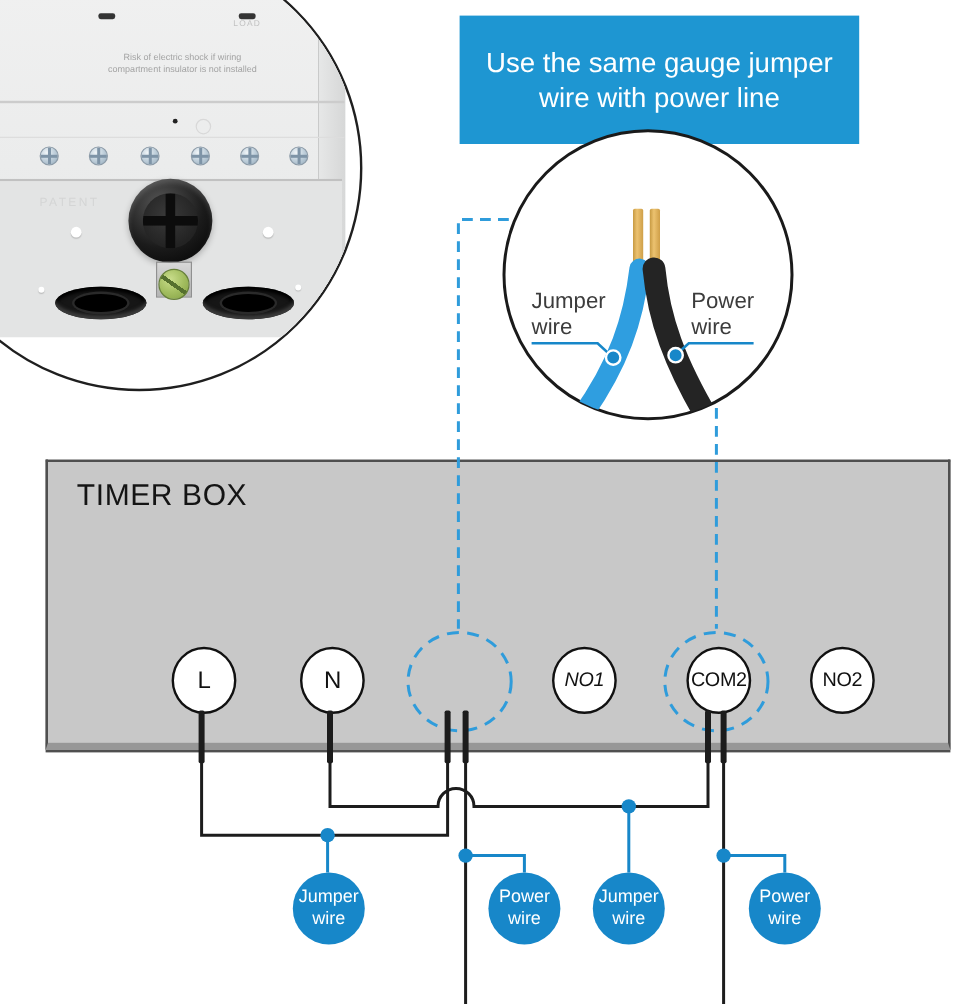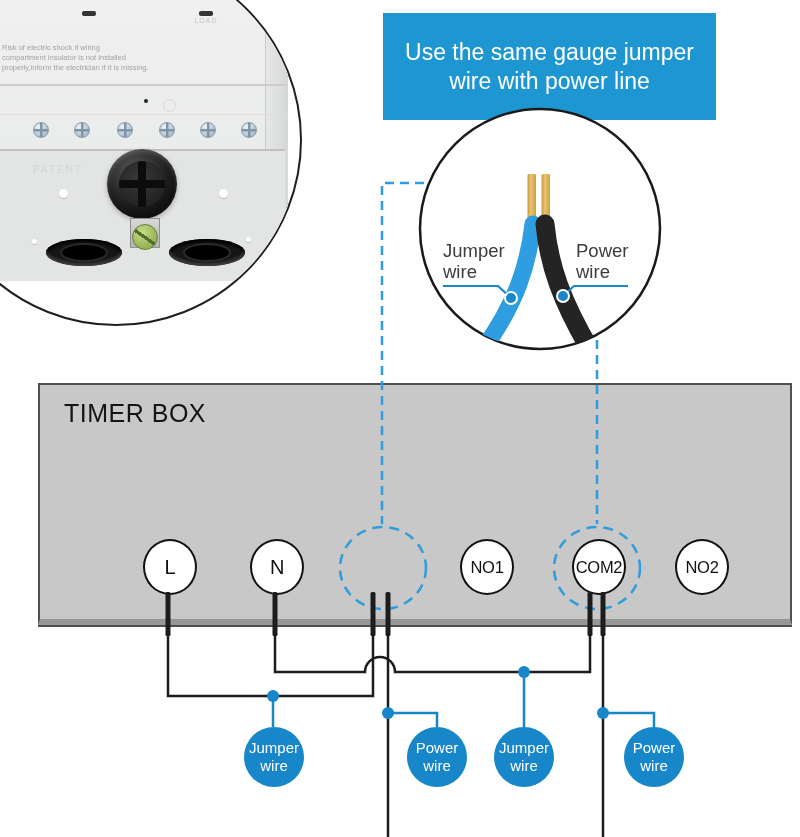--- a/index.html
+++ b/index.html
@@ -19,21 +19,21 @@
     background:linear-gradient(180deg,#f1f1f1 0%,#ebecec 55%,#e6e7e7 100%);
   }
   .device-bevel{
     left:333px;top:6px;width:22px;height:317px;border-radius:0 16px 16px 0;
     background:linear-gradient(90deg,#e6e7e7,#d6d7d7);border-left:1px solid #c9caca;
   }
   .slot{width:14px;height:5px;background:#343434;border-radius:2px;}
   .load-label{left:252px;top:61px;width:44px;text-align:center;font-size:7px;color:#c2c2c2;letter-spacing:1px;}
   .warn-title{left:70px;top:70px;width:300px;text-align:center;font-size:12px;color:#999;letter-spacing:1px;}
   .warn-tri{font-size:12px;color:#8f8f8f;margin-right:3px;}
-  .warn-lines{left:70px;top:87px;width:300px;font-size:7.5px;line-height:10px;color:#a3a3a3;}
+  .warn-lines{left:70px;top:87px;width:300px;text-align:center;font-size:7.5px;line-height:10px;color:#a3a3a3;}
   .divider1{left:10px;top:128px;width:345px;height:1.5px;background:#cccccc;}
   .divider2{left:10px;top:158px;width:345px;height:1px;background:#dddddd;}
   .pinhole{left:212px;top:143px;width:4px;height:4px;border-radius:50%;background:#222;}
   .faint-ring{left:231px;top:143px;width:11px;height:11px;border-radius:50%;border:1px solid #d8d8d8;}
   .screw{
     width:16px;height:16px;border-radius:50%;border:1px solid #8c9ba8;box-sizing:border-box;top:166px;
     background:
       linear-gradient(#7e94a7,#7e94a7) center/100% 2.5px no-repeat,
       linear-gradient(#7e94a7,#7e94a7) center/2.5px 100% no-repeat,
       radial-gradient(circle at 35% 30%,#f0f5f8 0%,#c3d2dd 45%,#93aabb 100%);
@@ -105,21 +105,20 @@
 
 <div class="abs device-circle">
   <div class="abs device-body"></div>
   <div class="abs device-bevel"></div>
   <div class="abs slot" style="left:150px;top:55px;"></div>
   <div class="abs slot" style="left:267px;top:55px;"></div>
   <div class="abs load-label">LOAD</div>
   <div class="abs warn-lines">
     <div>Risk of electric shock if wiring</div>
     <div>compartment insulator is not installed</div>
-    <div>properly,inform the electrician if it is missing.</div>
   </div>
   <div class="abs divider1"></div>
   <div class="abs divider2"></div>
   <div class="abs pinhole"></div>
   <div class="abs faint-ring"></div>
   <div class="abs screw" style="left:101px;"></div>
   <div class="abs screw" style="left:142px;"></div>
   <div class="abs screw" style="left:185px;"></div>
   <div class="abs screw" style="left:227px;"></div>
   <div class="abs screw" style="left:268px;"></div>
@@ -145,21 +144,21 @@
 
 <div class="abs banner">
   <div>Use the same gauge jumper</div>
   <div>wire with power line</div>
 </div>
 
 <div class="abs timer-box">
   <div class="abs timer-title">TIMER BOX</div>
   <div class="abs terminal big" style="left:103px;">L</div>
   <div class="abs terminal big" style="left:210px;">N</div>
-  <div class="abs terminal" style="left:420px;">NO1</div>
+  <div class="abs terminal" style="left:420px;font-style:italic;">NO1</div>
   <div class="abs terminal" style="left:532px;">COM2</div>
   <div class="abs terminal" style="left:635px;">NO2</div>
 </div>
 
 <div class="abs tag" style="left:244px;">
   <div>Jumper</div>
   <div>wire</div>
 </div>
 <div class="abs tag" style="left:407px;">
   <div>Power</div>

